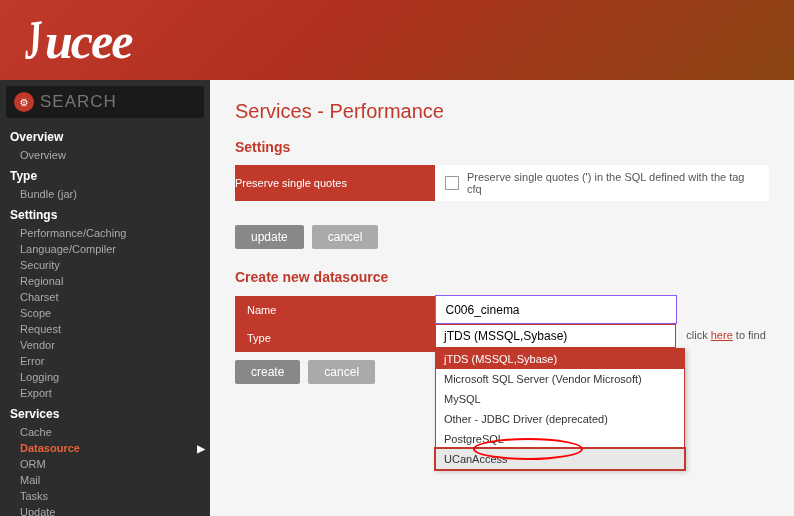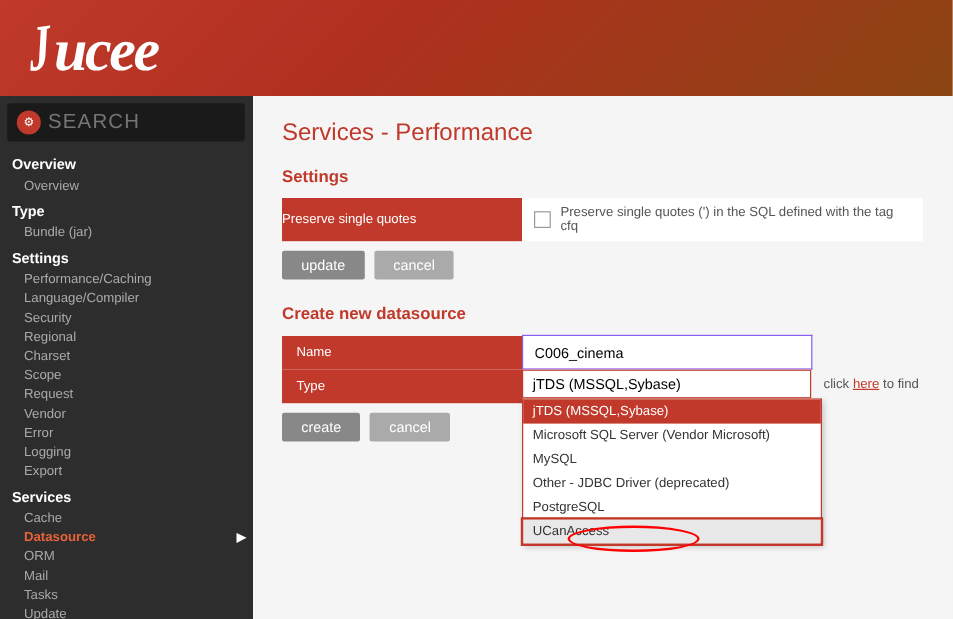--- a/index.html
+++ b/index.html
@@ -115,21 +115,21 @@
       color: #c0392b;
       font-size: 14px;
       font-weight: bold;
       margin-bottom: 10px;
     }
 
     
     .settings-table {
       width: 100%;
       border-collapse: collapse;
-      margin-bottom: 8px;
+      margin-bottom: 24px;
     }
     .settings-table td {
       padding: 0;
     }
     .label-cell {
       background: #c0392b;
       color: white;
       padding: 6px 12px;
       font-size: 11px;
       width: 200px;

